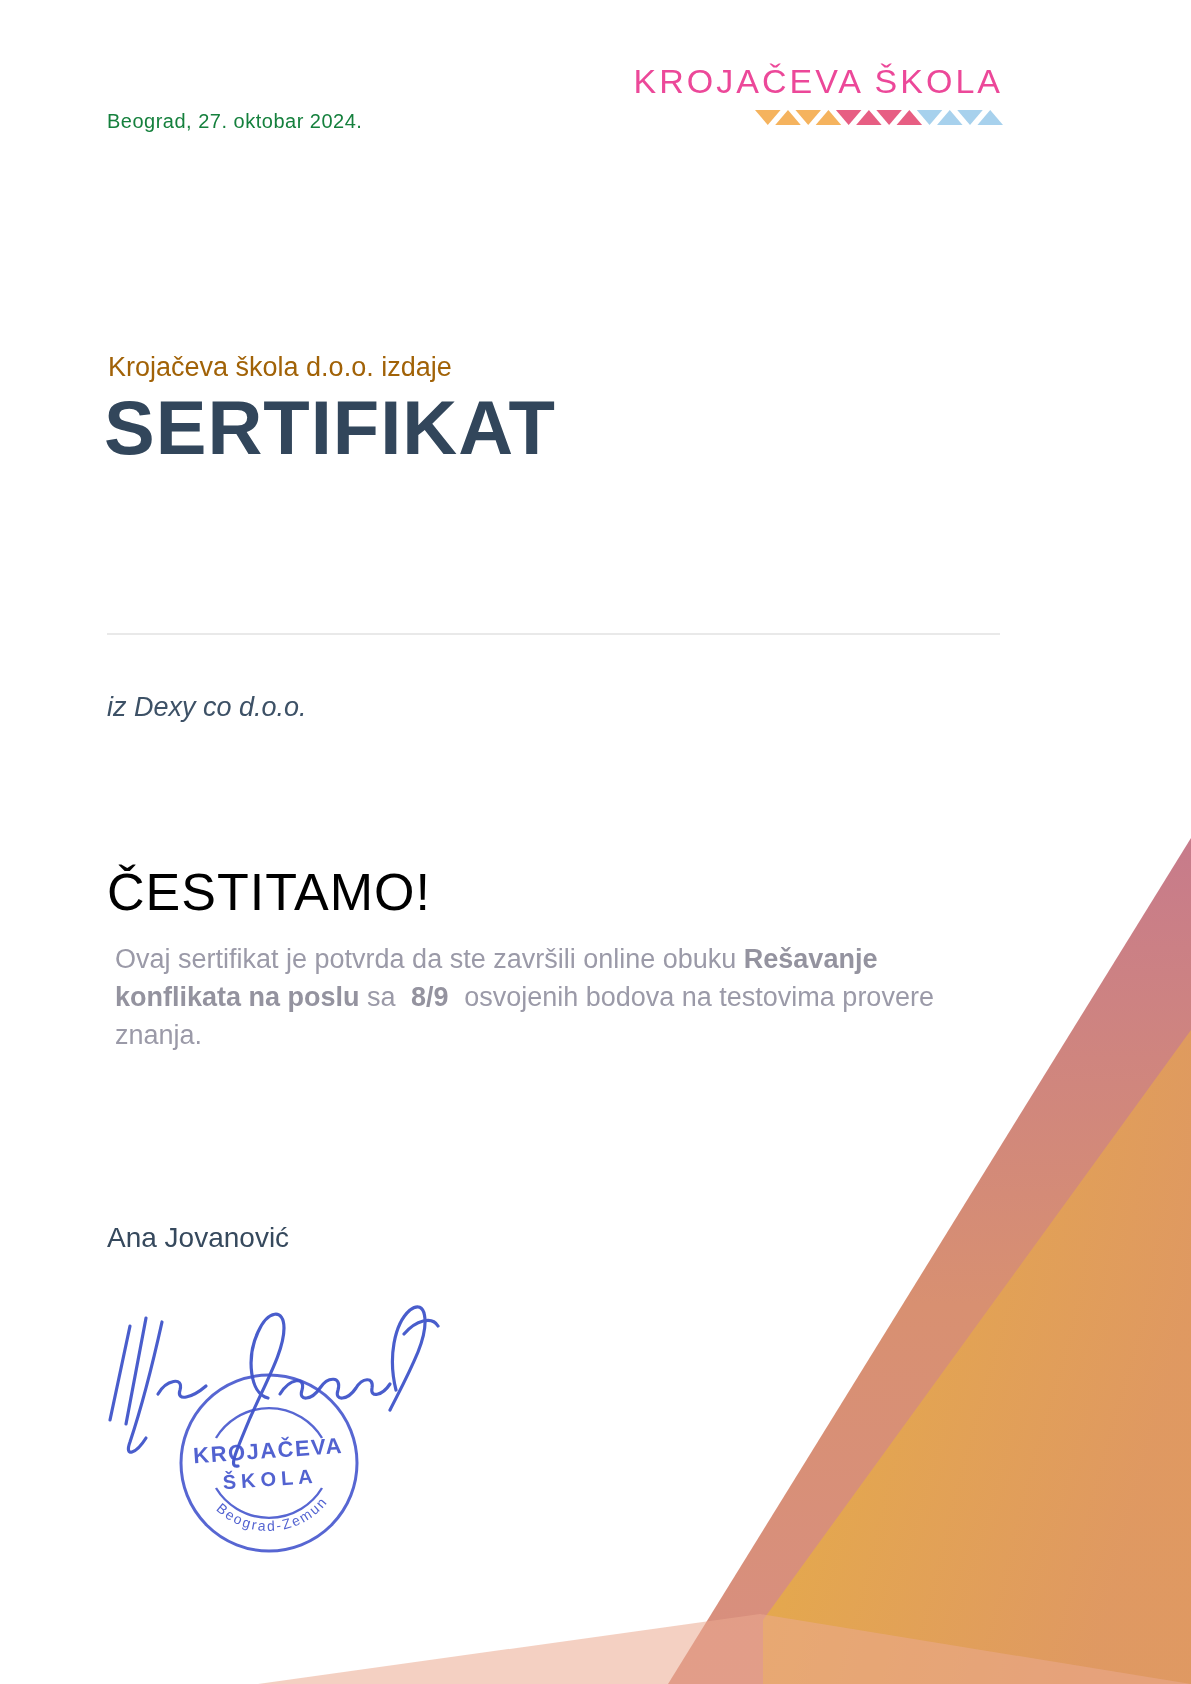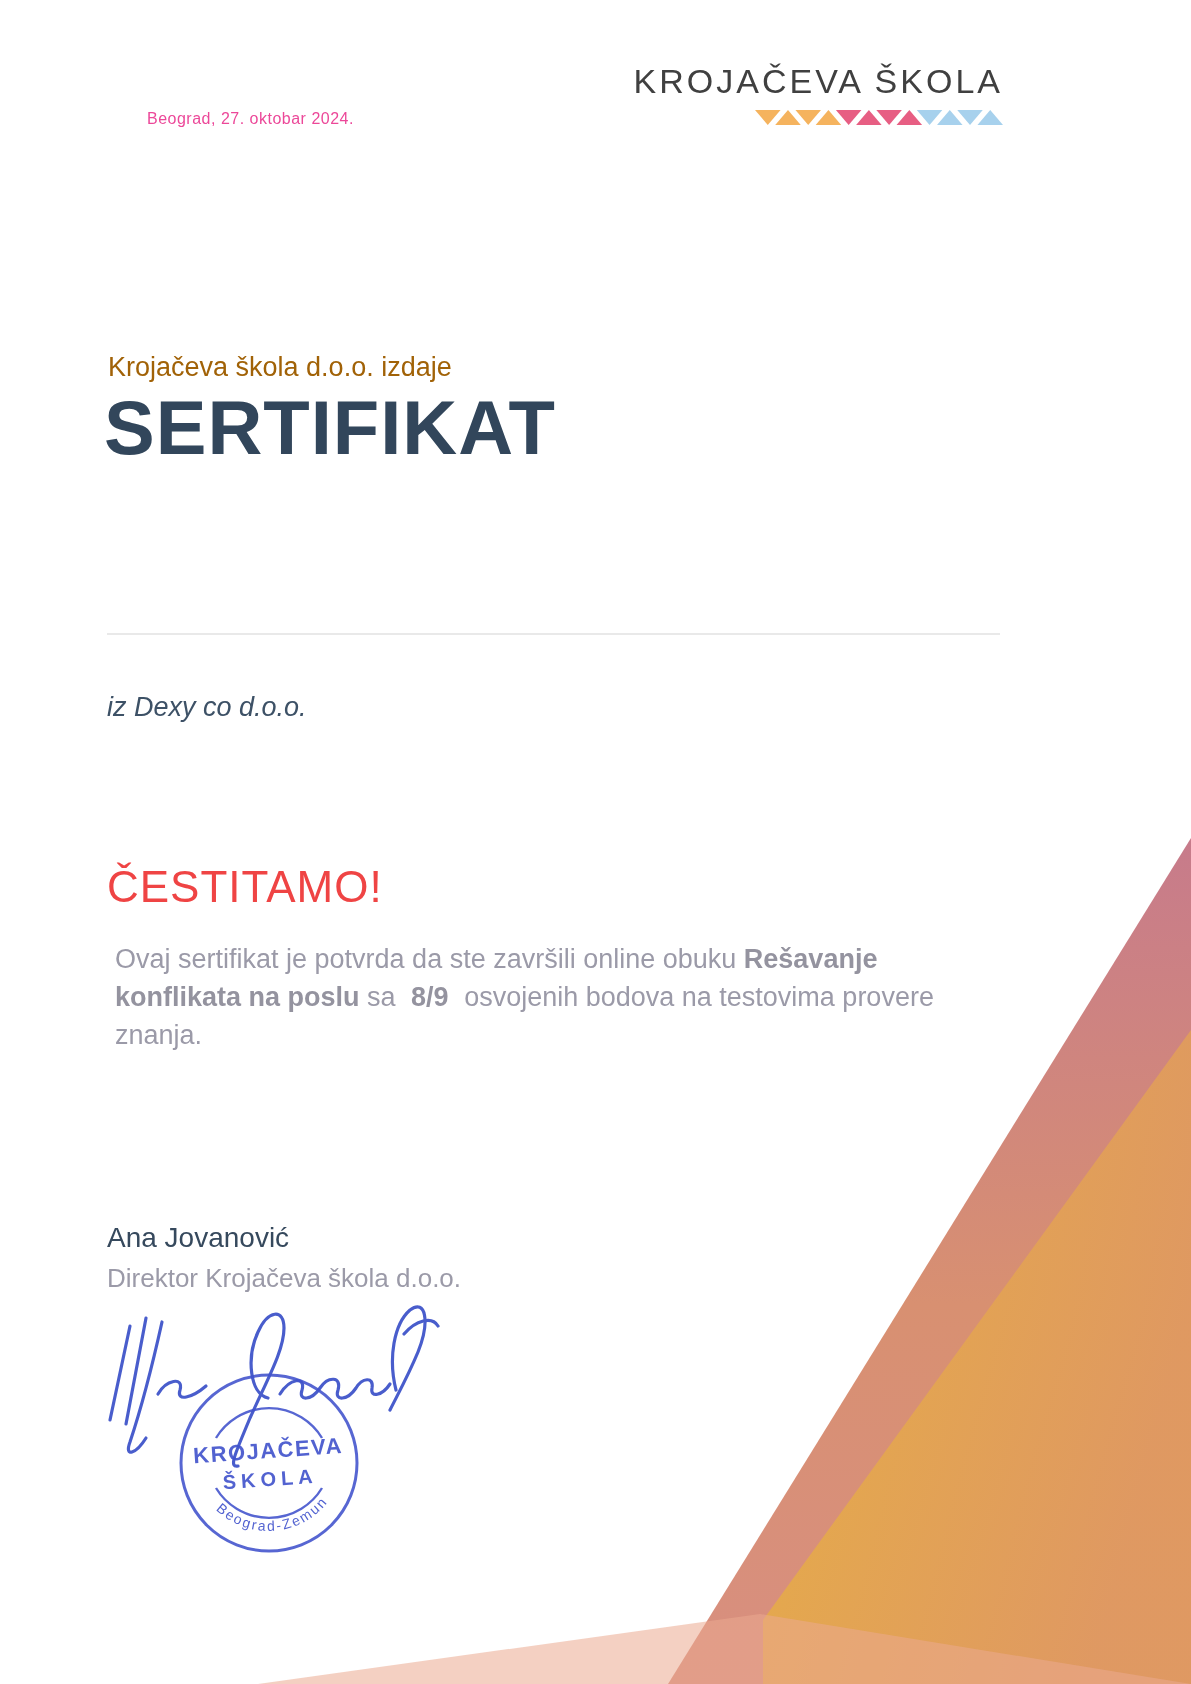--- a/index.html
+++ b/index.html
@@ -7,25 +7,25 @@
   body { font-family:"Liberation Sans", sans-serif; }
   .page {
     position:relative; width:1191px; height:1684px;
     margin:0 auto; background:#ffffff; overflow:hidden;
   }
   .bg-svg { position:absolute; inset:0; z-index:0; }
   .content { position:absolute; inset:0; z-index:1; }
 
   .date {
     position:absolute; left:107px; top:110px;
-    font-size:16px; color:#ec4899; letter-spacing:0.5px;margin-left:40px;
+    font-size:20px; color:#15803d; letter-spacing:0.5px;
   }
   .logo-block { position:absolute; top:62px; right:188px; text-align:right; }
   .logo-text {
-    font-size:34px; font-weight:300; color:#404040;
+    font-size:34px; font-weight:300; color:#ec4899;
     letter-spacing:3px; white-space:nowrap;
   }
   .logo-strip { display:block; margin-top:8px; margin-left:auto; width:248px; height:17px; }
 
   .issuer-line {
     position:absolute; left:108px; top:352px;
     font-size:27px; color:#a16207;
   }
   .cert-title {
     position:absolute; left:104px; top:384px;
@@ -42,21 +42,21 @@
     position:absolute; left:107px; top:633px; width:893px; height:2px;
     background:#e9e9e9;
   }
   .company-line {
     position:absolute; left:107px; top:692px;
     font-size:27px; font-style:italic; font-weight:500; color:#3d5166;text-align:right;
   }
 
   .congrats-heading {
     position:absolute; left:107px; top:862px;
-    font-size:44px; font-weight:400; color:#ef4444; letter-spacing:1px;
+    font-size:52px; font-weight:400; color:#000000; letter-spacing:1px;
   }
   .congrats-body {
     position:absolute; left:107px; top:940px; width:862px;
     font-size:27px; line-height:38px; color:#9b9aa8;margin-left:8px;
   }
   .congrats-body strong { font-weight:700; color:#94939f; }
   .congrats-body .score { margin:0 8px; }
 
   .signer-name {
     position:absolute; left:107px; top:1222px;
@@ -116,21 +116,20 @@
     <div class="issuer-line">Krojačeva škola d.o.o. izdaje</div>
     <h1 class="cert-title">SERTIFIKAT</h1>
 
     <div class="name-underline"></div>
     <div class="company-line">iz Dexy co d.o.o.</div>
 
     <h2 class="congrats-heading">ČESTITAMO!</h2>
     <p class="congrats-body"><span>Ovaj sertifikat je potvrda da ste završili online obuku </span><strong>Rešavanje konflikata na poslu</strong><span> sa </span><strong class="score">8/9</strong><span> osvojenih bodova na testovima provere znanja.</span></p>
 
     <div class="signer-name">Ana Jovanović</div>
-    <div class="signer-title">Direktor Krojačeva škola d.o.o.</div>
 
     <svg class="signature-svg" viewBox="0 0 345 172" aria-hidden="true">
       <g fill="none" stroke-width="3.2" stroke-linecap="round" stroke-linejoin="round" opacity="0.92" stroke="#3a50c8">
         <path d="M30,28 L10,122"></path>
         <path d="M46,20 L26,126"></path>
         <path d="M62,24 C54,60 42,108 30,144 C24,160 36,156 46,140"></path>
         <path d="M58,96 C66,82 84,78 80,92 C76,104 92,100 106,88"></path>
         <path d="M168,100 C150,96 146,60 158,34 C168,12 184,10 184,30 C184,52 168,80 150,120 C136,154 128,170 138,168"></path>
         <path d="M180,96 C190,80 206,78 202,92 C198,104 212,102 220,90 C228,78 242,78 238,92 C234,104 248,102 256,90 C262,80 274,78 272,90 C270,100 282,98 290,86"></path>
         <path d="M296,92 C288,60 294,26 310,12 C326,0 330,24 318,54 C308,78 298,96 290,112"></path>

